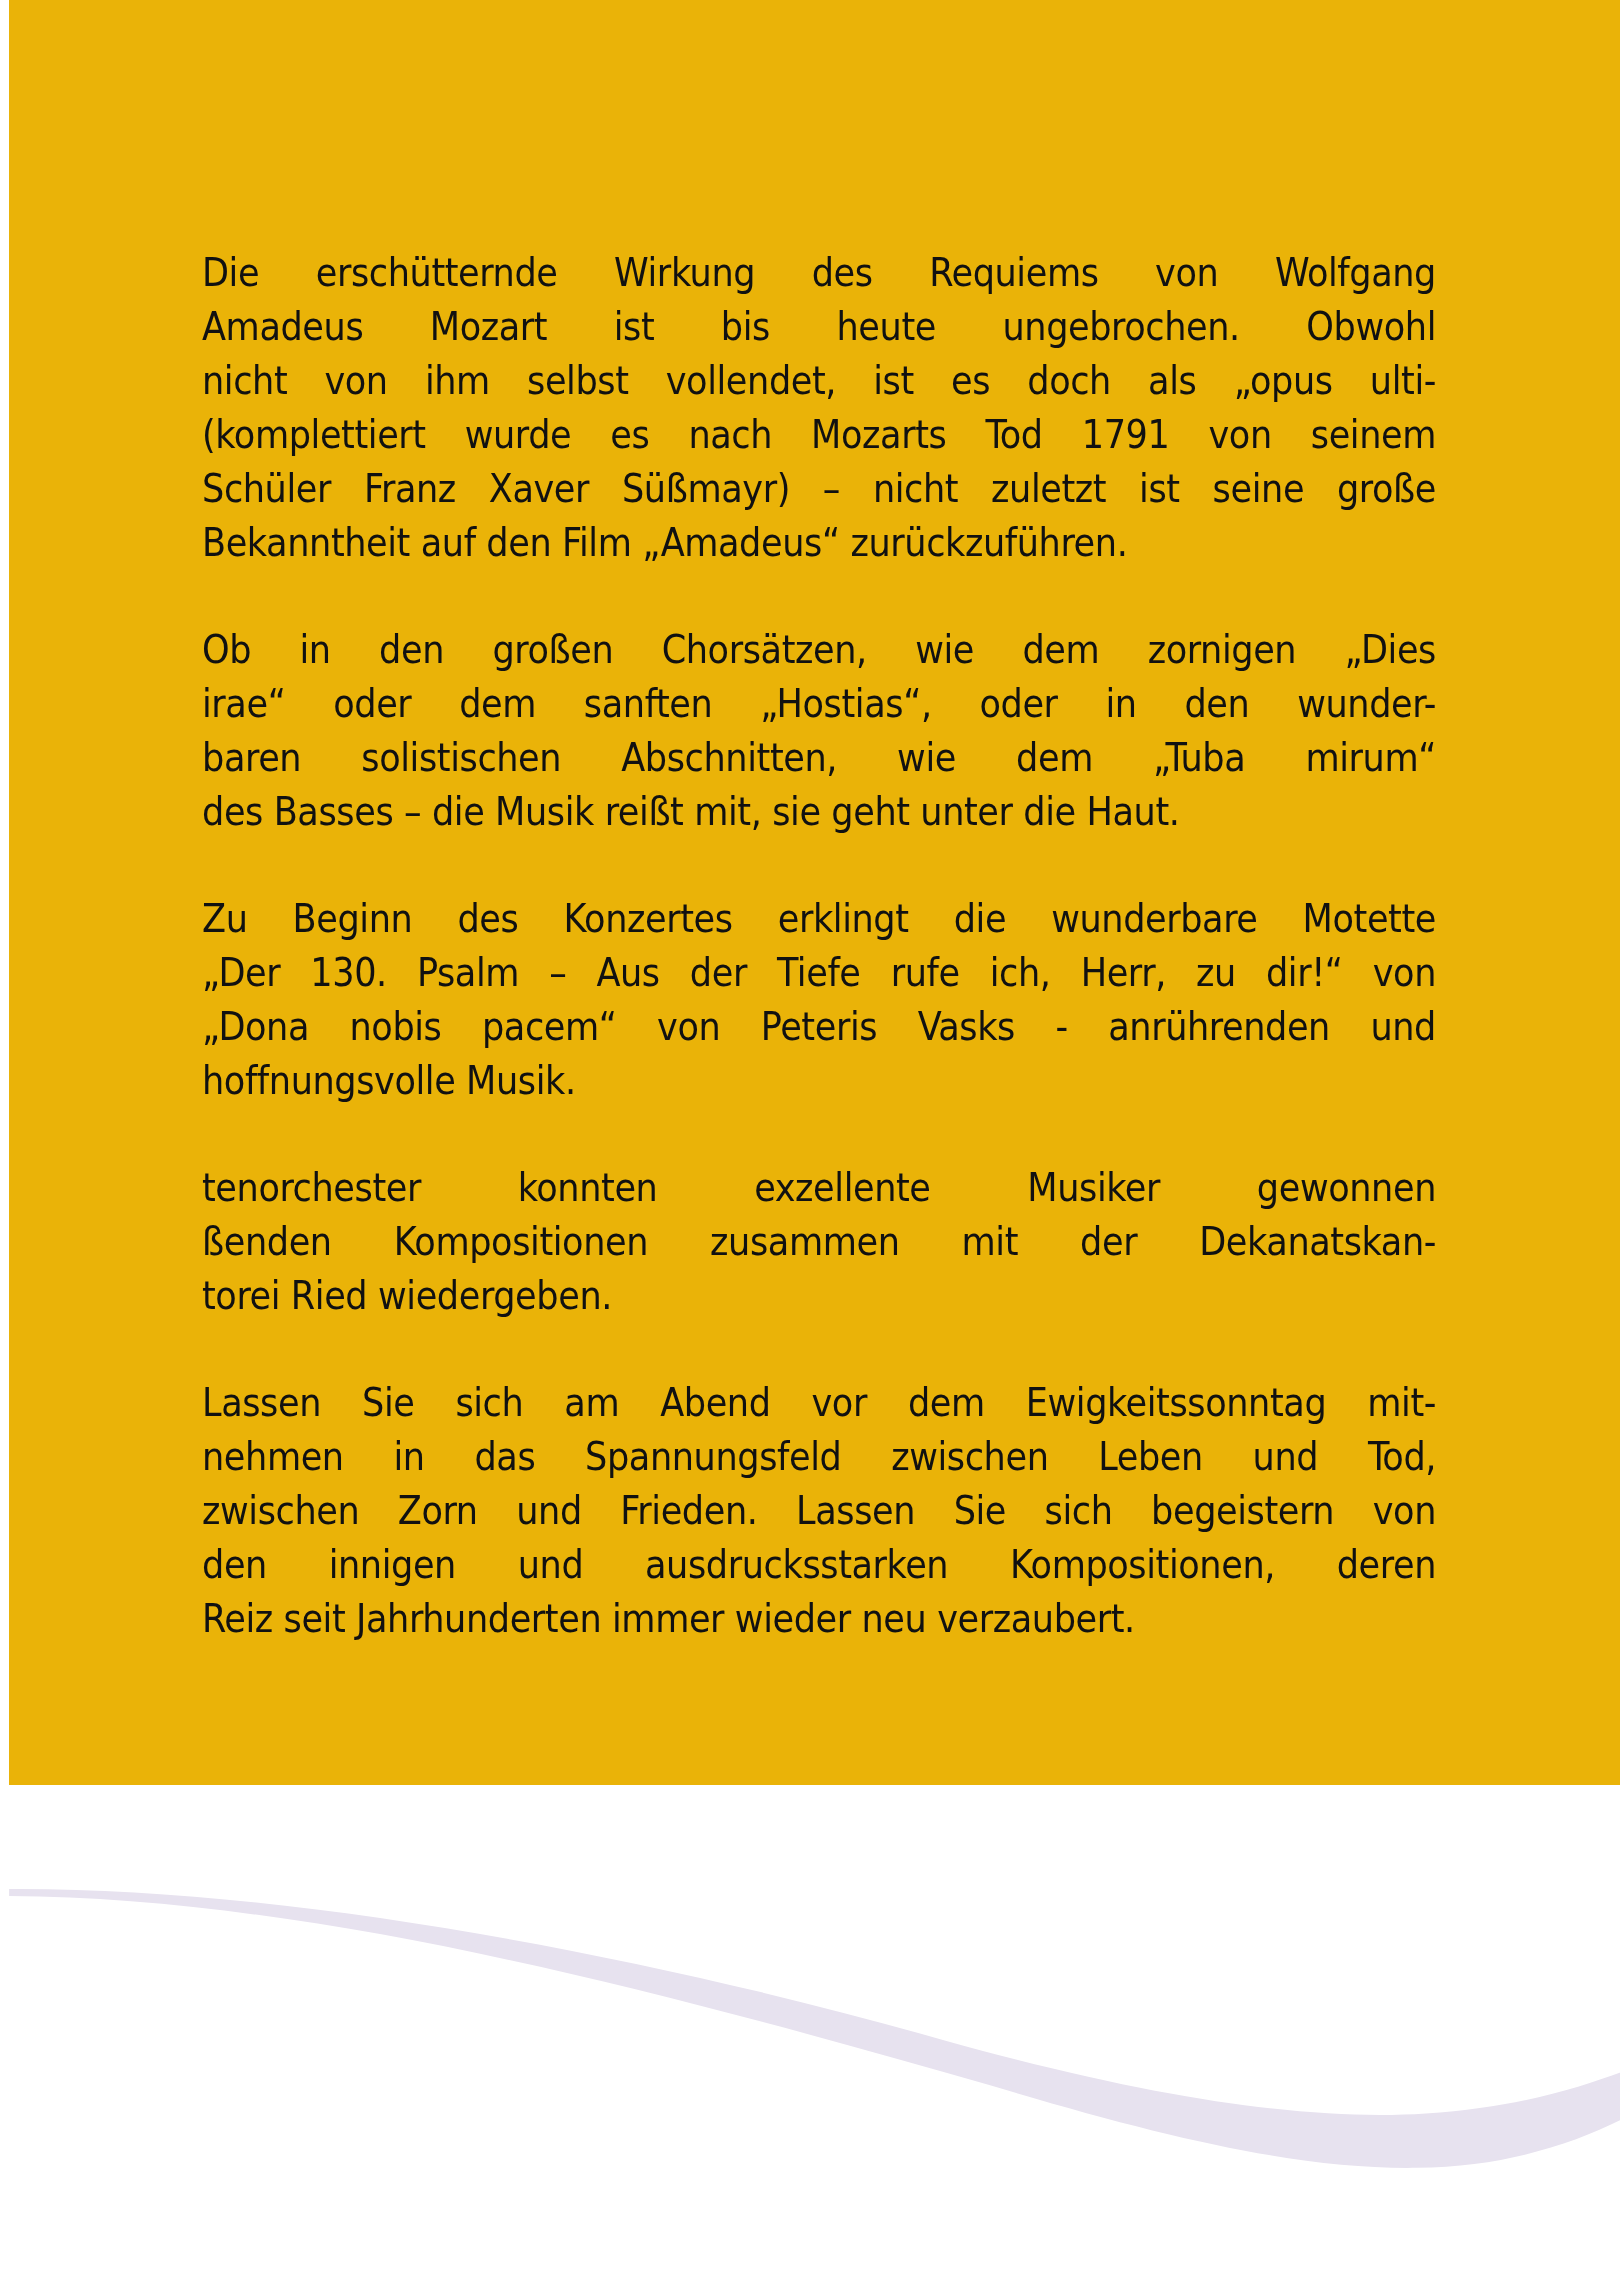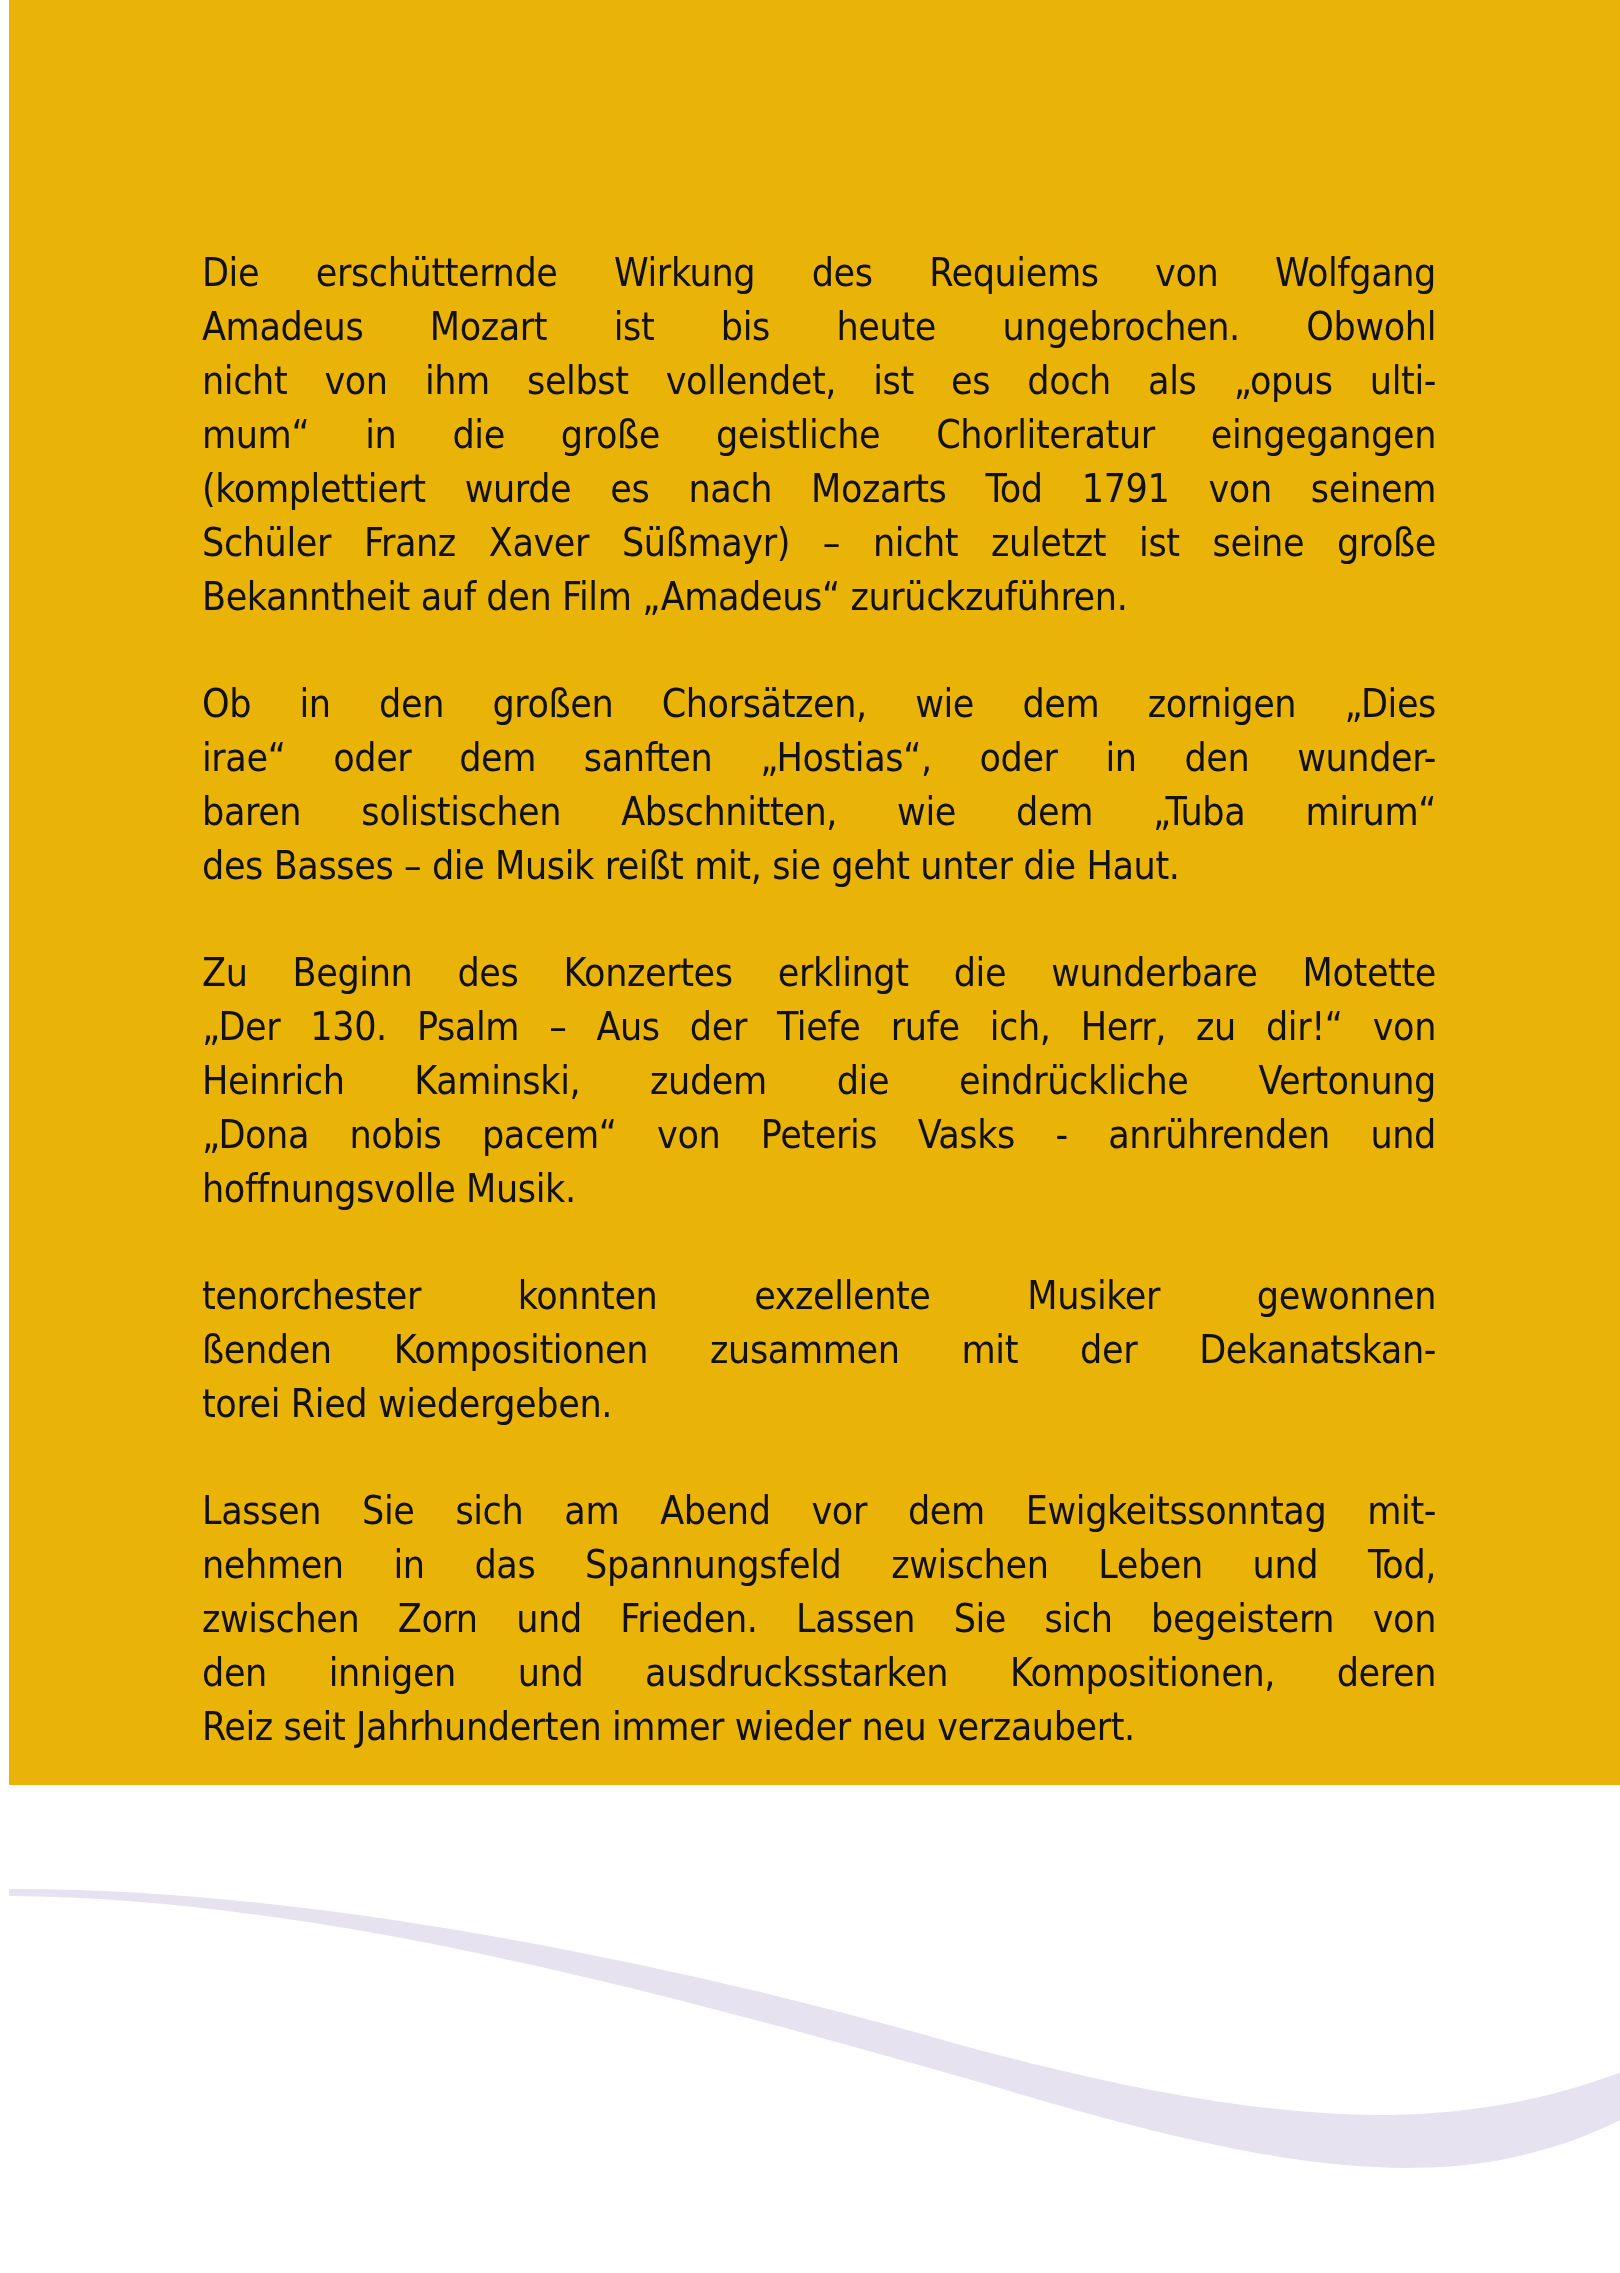--- a/index.html
+++ b/index.html
@@ -19,35 +19,33 @@
 </style>
 </head>
 <body>
 
 <div class="page">
   <div class="content">
     <p>
       <span class="ln">Die erschütternde Wirkung des Requiems von Wolfgang</span>
       <span class="ln">Amadeus Mozart ist bis heute ungebrochen. Obwohl</span>
       <span class="ln">nicht von ihm selbst vollendet, ist es doch als „opus ulti-</span>
-      <span class="ln">mum“ in die große geistliche Chorliteratur eingegangen</span>
       <span class="ln">(komplettiert wurde es nach Mozarts Tod 1791 von seinem</span>
       <span class="ln">Schüler Franz Xaver Süßmayr) – nicht zuletzt ist seine große</span>
       <span class="ln last">Bekanntheit auf den Film „Amadeus“ zurückzuführen.</span>
     </p>
     <p>
       <span class="ln">Ob in den großen Chorsätzen, wie dem zornigen „Dies</span>
       <span class="ln">irae“ oder dem sanften „Hostias“, oder in den wunder-</span>
       <span class="ln">baren solistischen Abschnitten, wie dem „Tuba mirum“</span>
       <span class="ln last">des Basses – die Musik reißt mit, sie geht unter die Haut.</span>
     </p>
     <p>
       <span class="ln">Zu Beginn des Konzertes erklingt die wunderbare Motette</span>
       <span class="ln">„Der 130. Psalm – Aus der Tiefe rufe ich, Herr, zu dir!“ von</span>
-      <span class="ln">Heinrich Kaminski, zudem die eindrückliche Vertonung</span>
       <span class="ln">„Dona nobis pacem“ von Peteris Vasks - anrührenden und</span>
       <span class="ln last">hoffnungsvolle Musik.</span>
     </p>
     <p>
       <span class="ln">tenorchester konnten exzellente Musiker gewonnen</span>
       <span class="ln">ßenden Kompositionen zusammen mit der Dekanatskan-</span>
       <span class="ln last">torei Ried wiedergeben.</span>
     </p>
     <p>
       <span class="ln">Lassen Sie sich am Abend vor dem Ewigkeitssonntag mit-</span>

